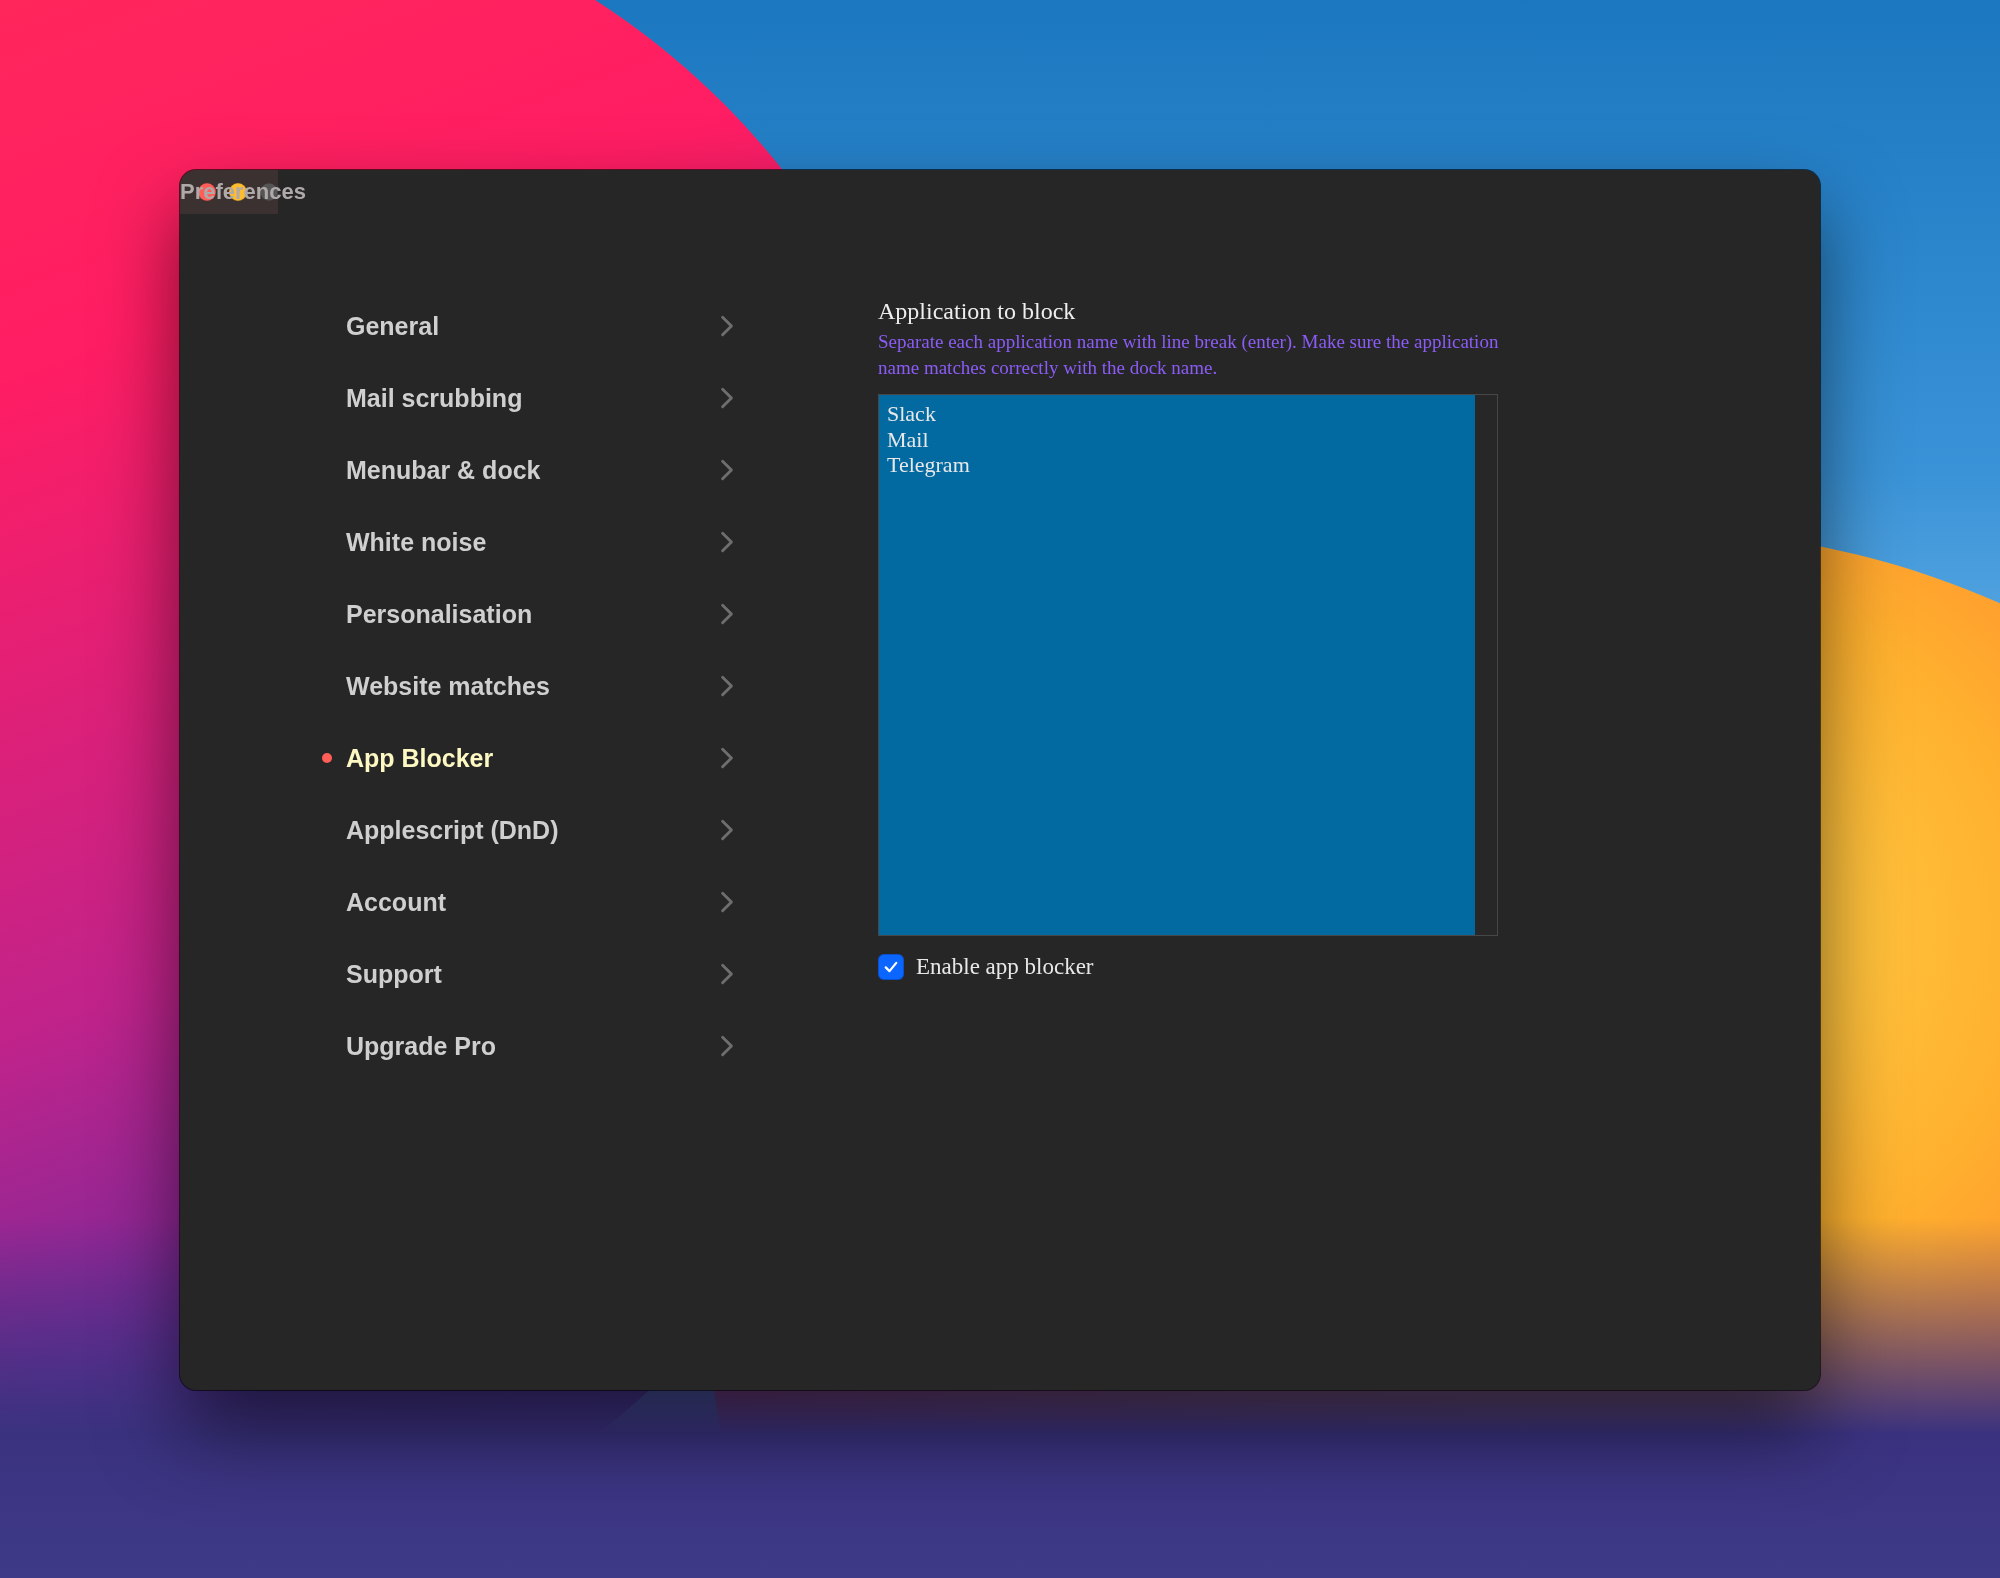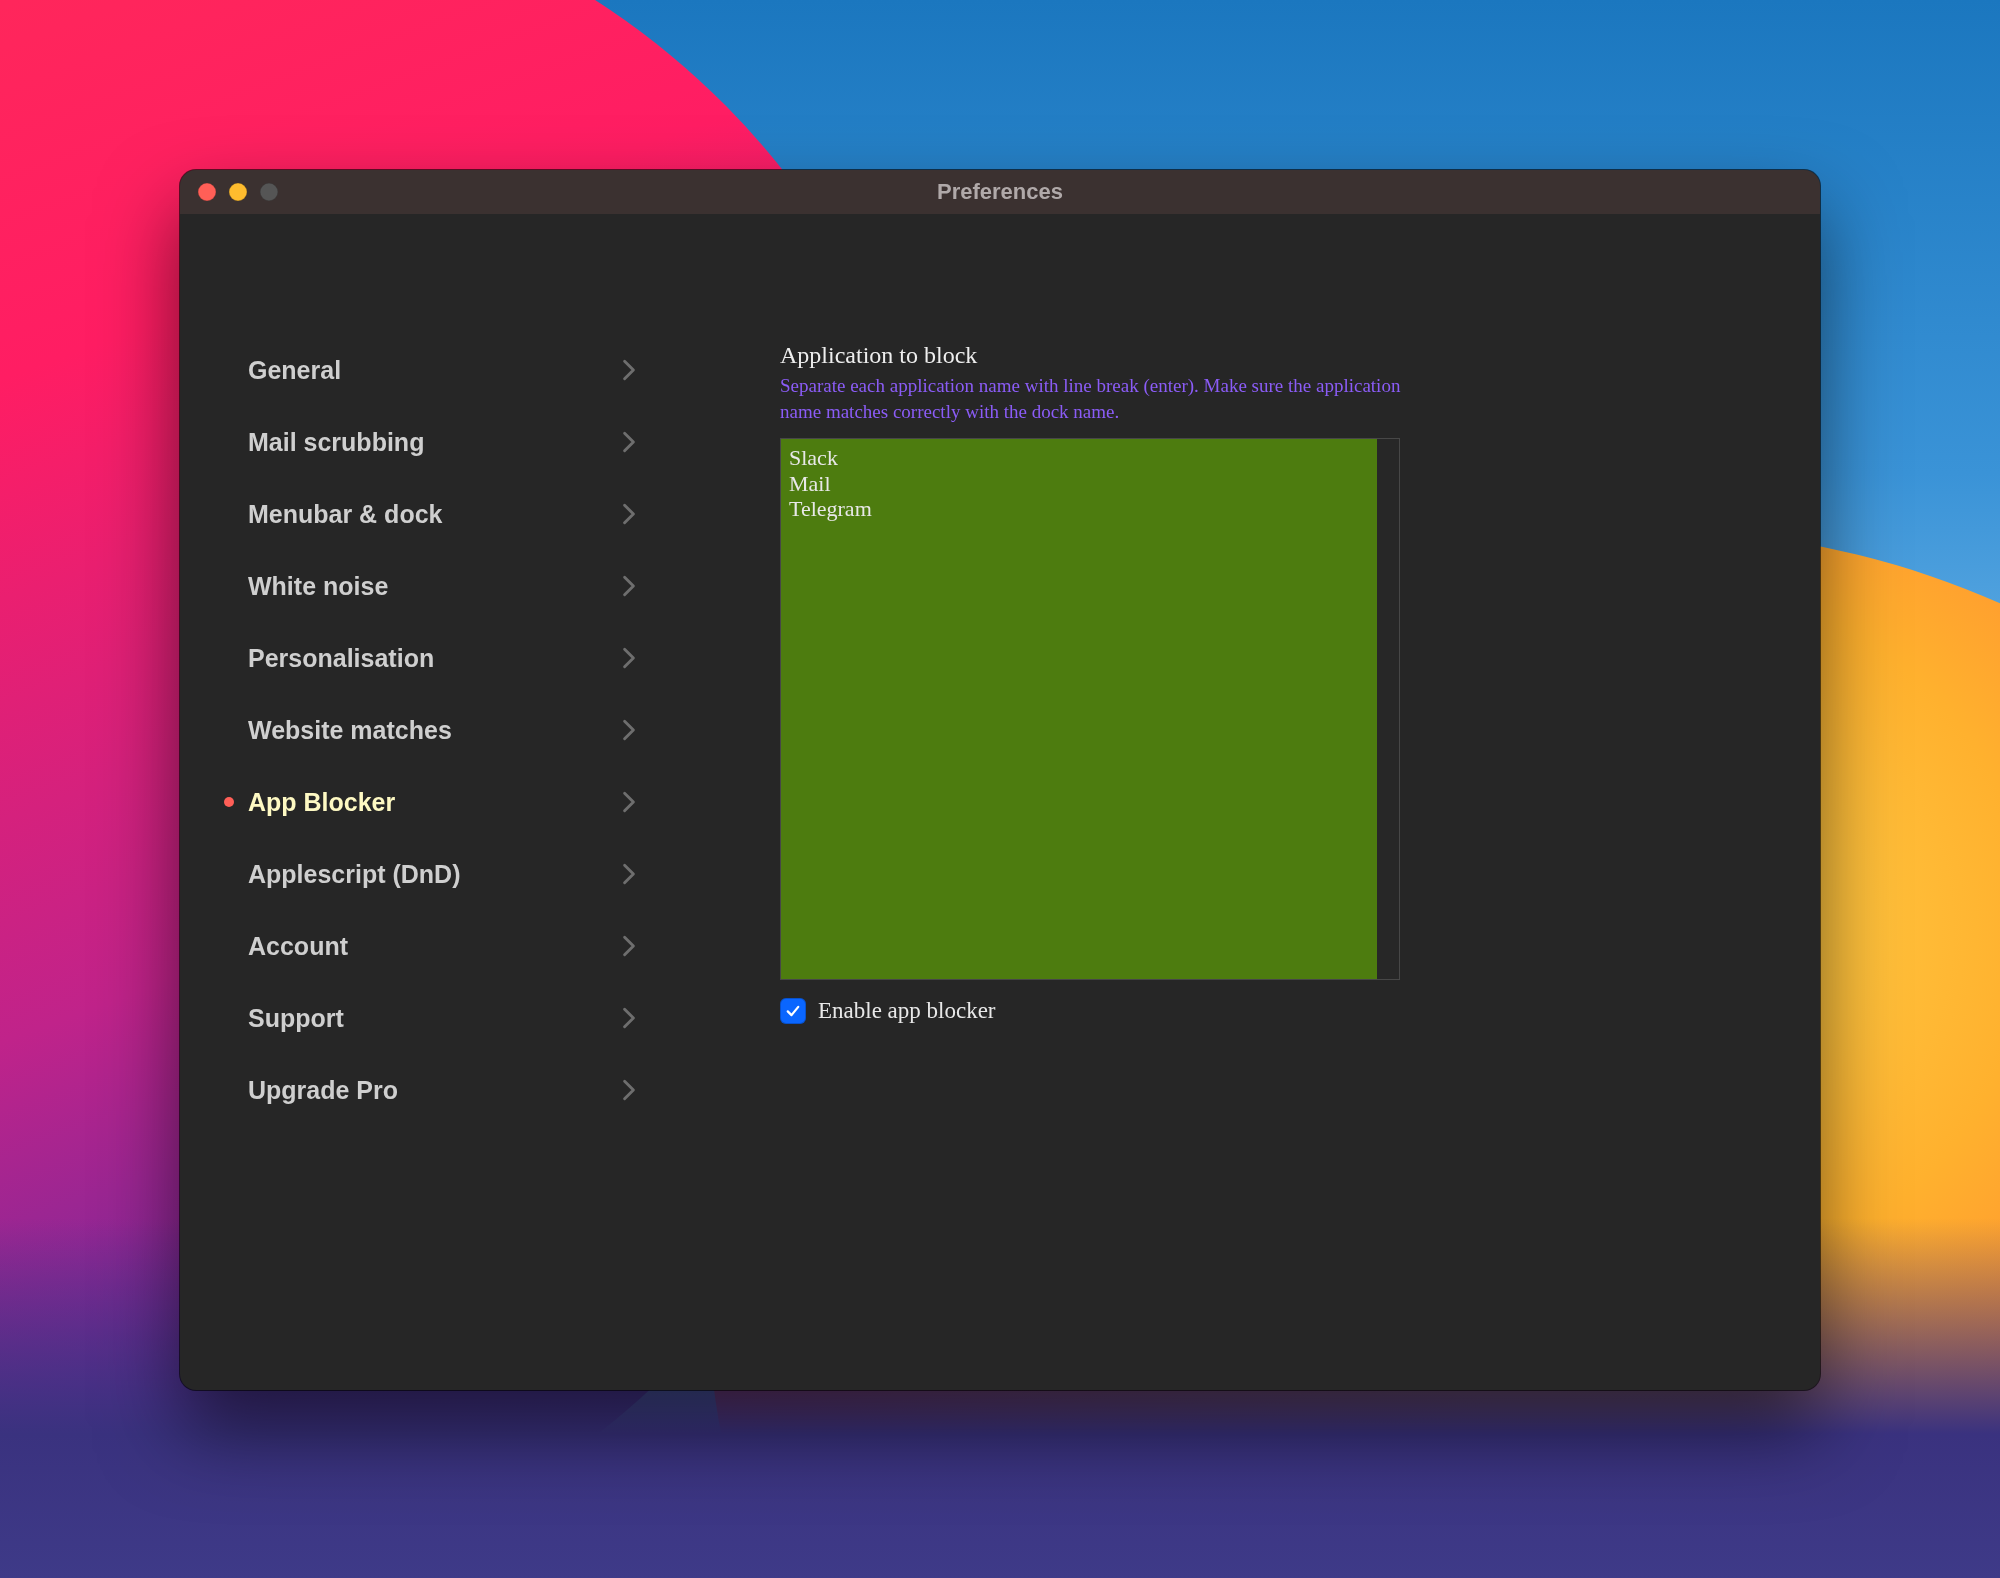--- a/index.html
+++ b/index.html
@@ -34,21 +34,21 @@
   }
 
   
   .window {
     position: absolute;
     left: 180px; top: 170px;
     width: 1640px; height: 1220px;
     background: #262626;
     border-radius: 16px;
     box-shadow: 0 40px 80px rgba(0,0,0,0.55), 0 0 0 1px rgba(0,0,0,0.6);
-    display: flex; flex-direction: column;
+    display: flex; flex-direction: row;
     overflow: hidden;
   }
 
   .titlebar {
     height: 44px;
     background: #3b3130;
     display: flex; align-items: center;
     position: relative;
     flex-shrink: 0;
   }
@@ -108,21 +108,21 @@
   .content h2 {
     font-size: 24px; font-weight: 500; color: #eeeeee; margin-bottom: 4px;
   }
   .content .hint {
     font-size: 19px; color: #8b5cf6; line-height: 1.35; margin-bottom: 14px;
     max-width: 640px;
   }
   .textarea-wrap {
     width: 620px; height: 542px;
     border: 1px solid #474747;
-    background: #4d7c0f;
+    background: #0369a1;
     position: relative;
     display: flex;
   }
   .textarea {
     flex: 1;
     background: transparent; border: none; outline: none; resize: none;
     color: #e8e8e8; font-size: 22px; font-family: inherit;
     padding: 6px 8px; line-height: 1.15;
   }
   .textarea-wrap .scrolloff {

